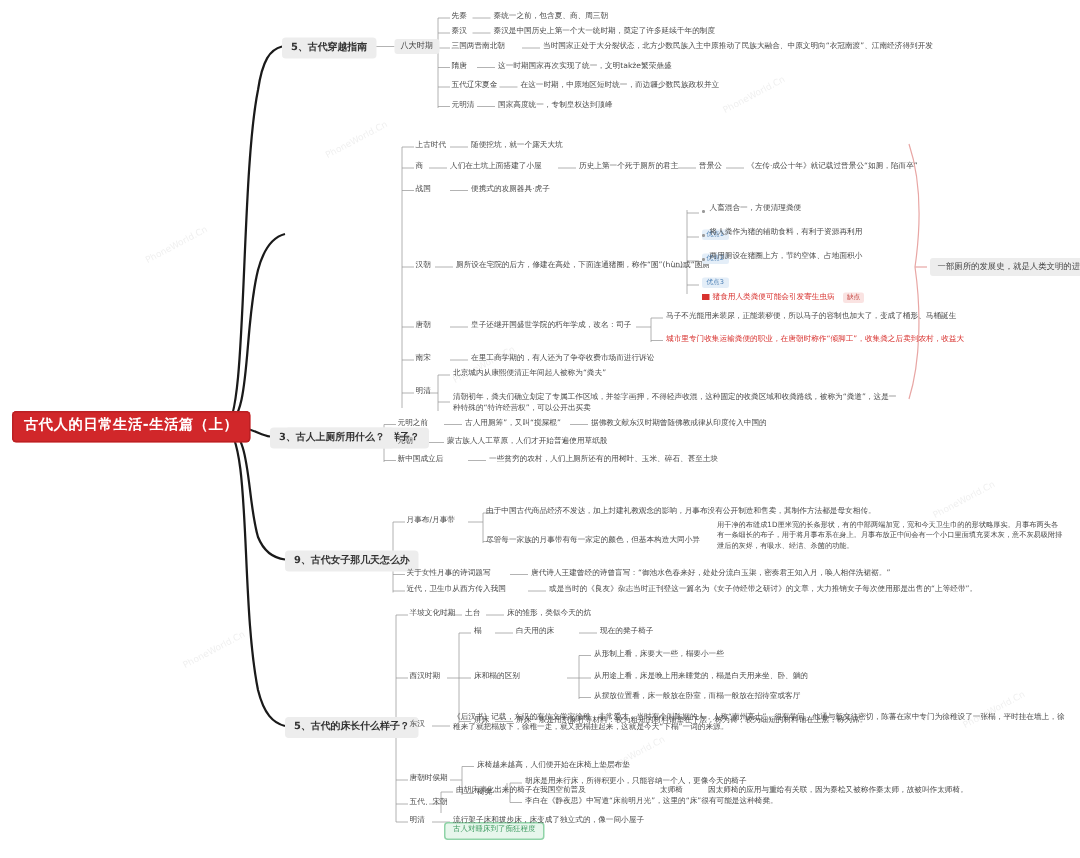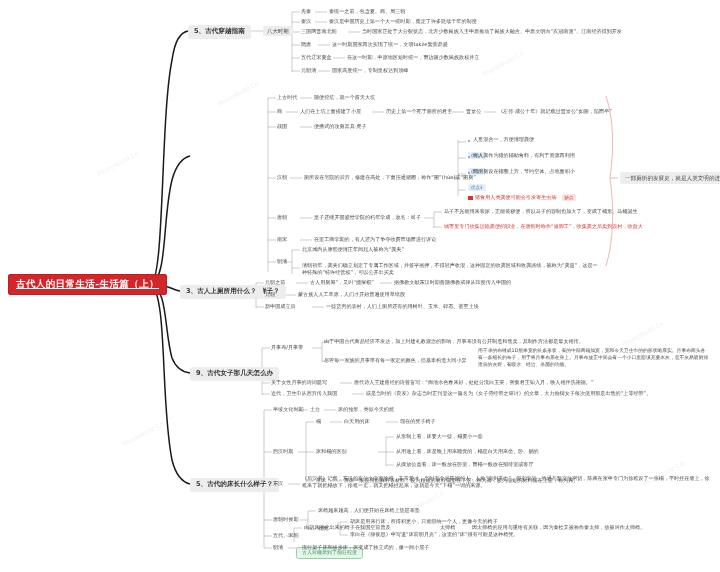--- a/index.html
+++ b/index.html
@@ -115,21 +115,21 @@
       <path d="M330 481 H 342"></path>
       <path d="M288 484 H 300"></path>
       <path d="M300 520 H 308 M308 511 V 530"></path>
       <path d="M308 511 H 316 M308 529 H 316 M338 529 V 522"></path>
       <path d="M340 522 H 348 M340 535 H 348 M340 522 V 535"></path>
       <path d="M286 536 H 294 M294 528 V 542 M294 528 H 302"></path>
       <path d="M288 548 H 300"></path>
     </g>
   </svg>
 
-  <div class="node root" style="left:8px;top:274px;text-decoration:underline;">古代人的日常生活-生活篇（上）</div>
+  <div class="node root" style="left:8px;top:274px;">古代人的日常生活-生活篇（上）</div>
 
   <div class="node lv1" style="left:188px;top:25px;">5、古代穿越指南</div>
   <div class="node lv2" style="left:263px;top:26px;">八大时期</div>
 
   <div class="node leaf" style="left:301px;top:9px;">先秦</div>
   <div class="node leaf" style="left:329px;top:9px;">秦统一之前，包含夏、商、周三朝</div>
   <div class="node leaf" style="left:301px;top:19px;">秦汉</div>
   <div class="node leaf" style="left:329px;top:19px;">秦汉是中国历史上第一个大一统时期，奠定了许多延续千年的制度</div>
   <div class="node leaf" style="left:301px;top:29px;">三国两晋南北朝</div>
   <div class="node leaf" style="left:362px;top:29px;">当时国家正处于大分裂状态，北方少数民族入主中原推动了民族大融合、中原文明向“衣冠南渡”、江南经济得到开发</div>

